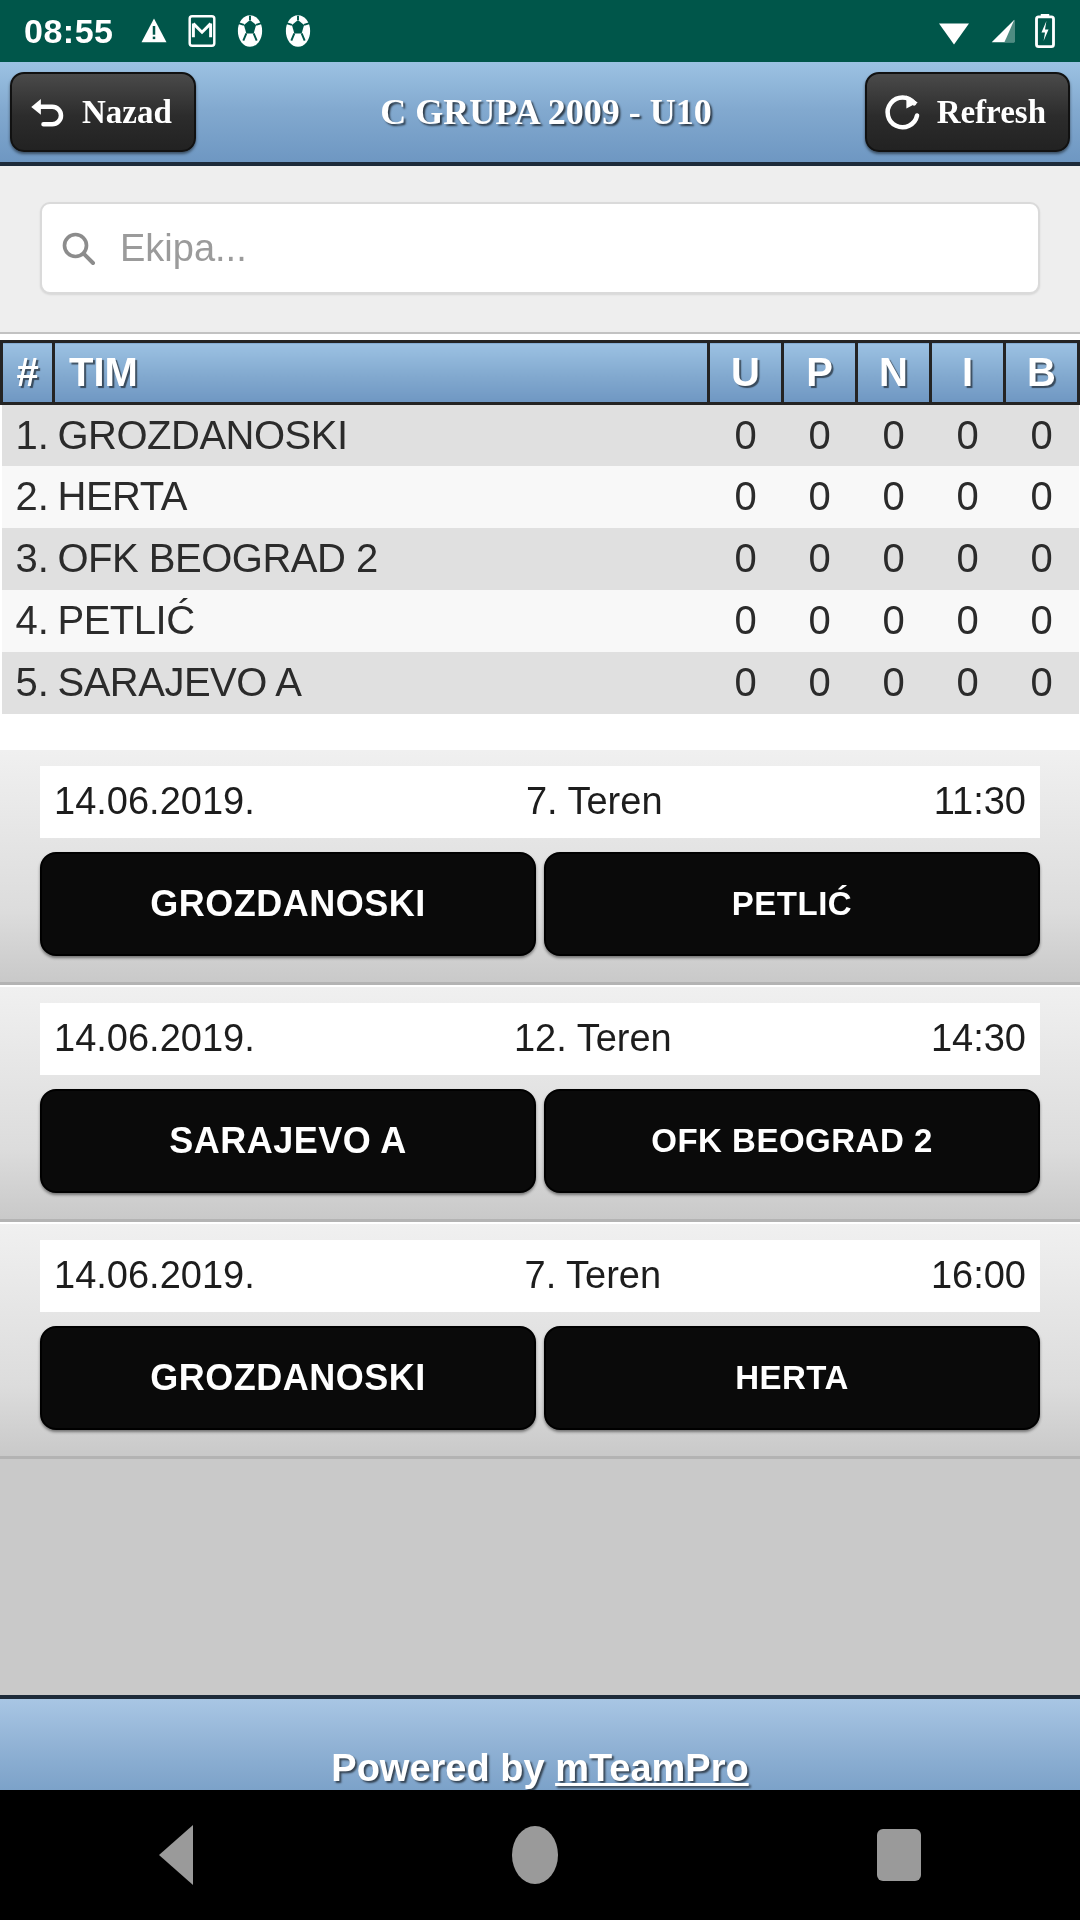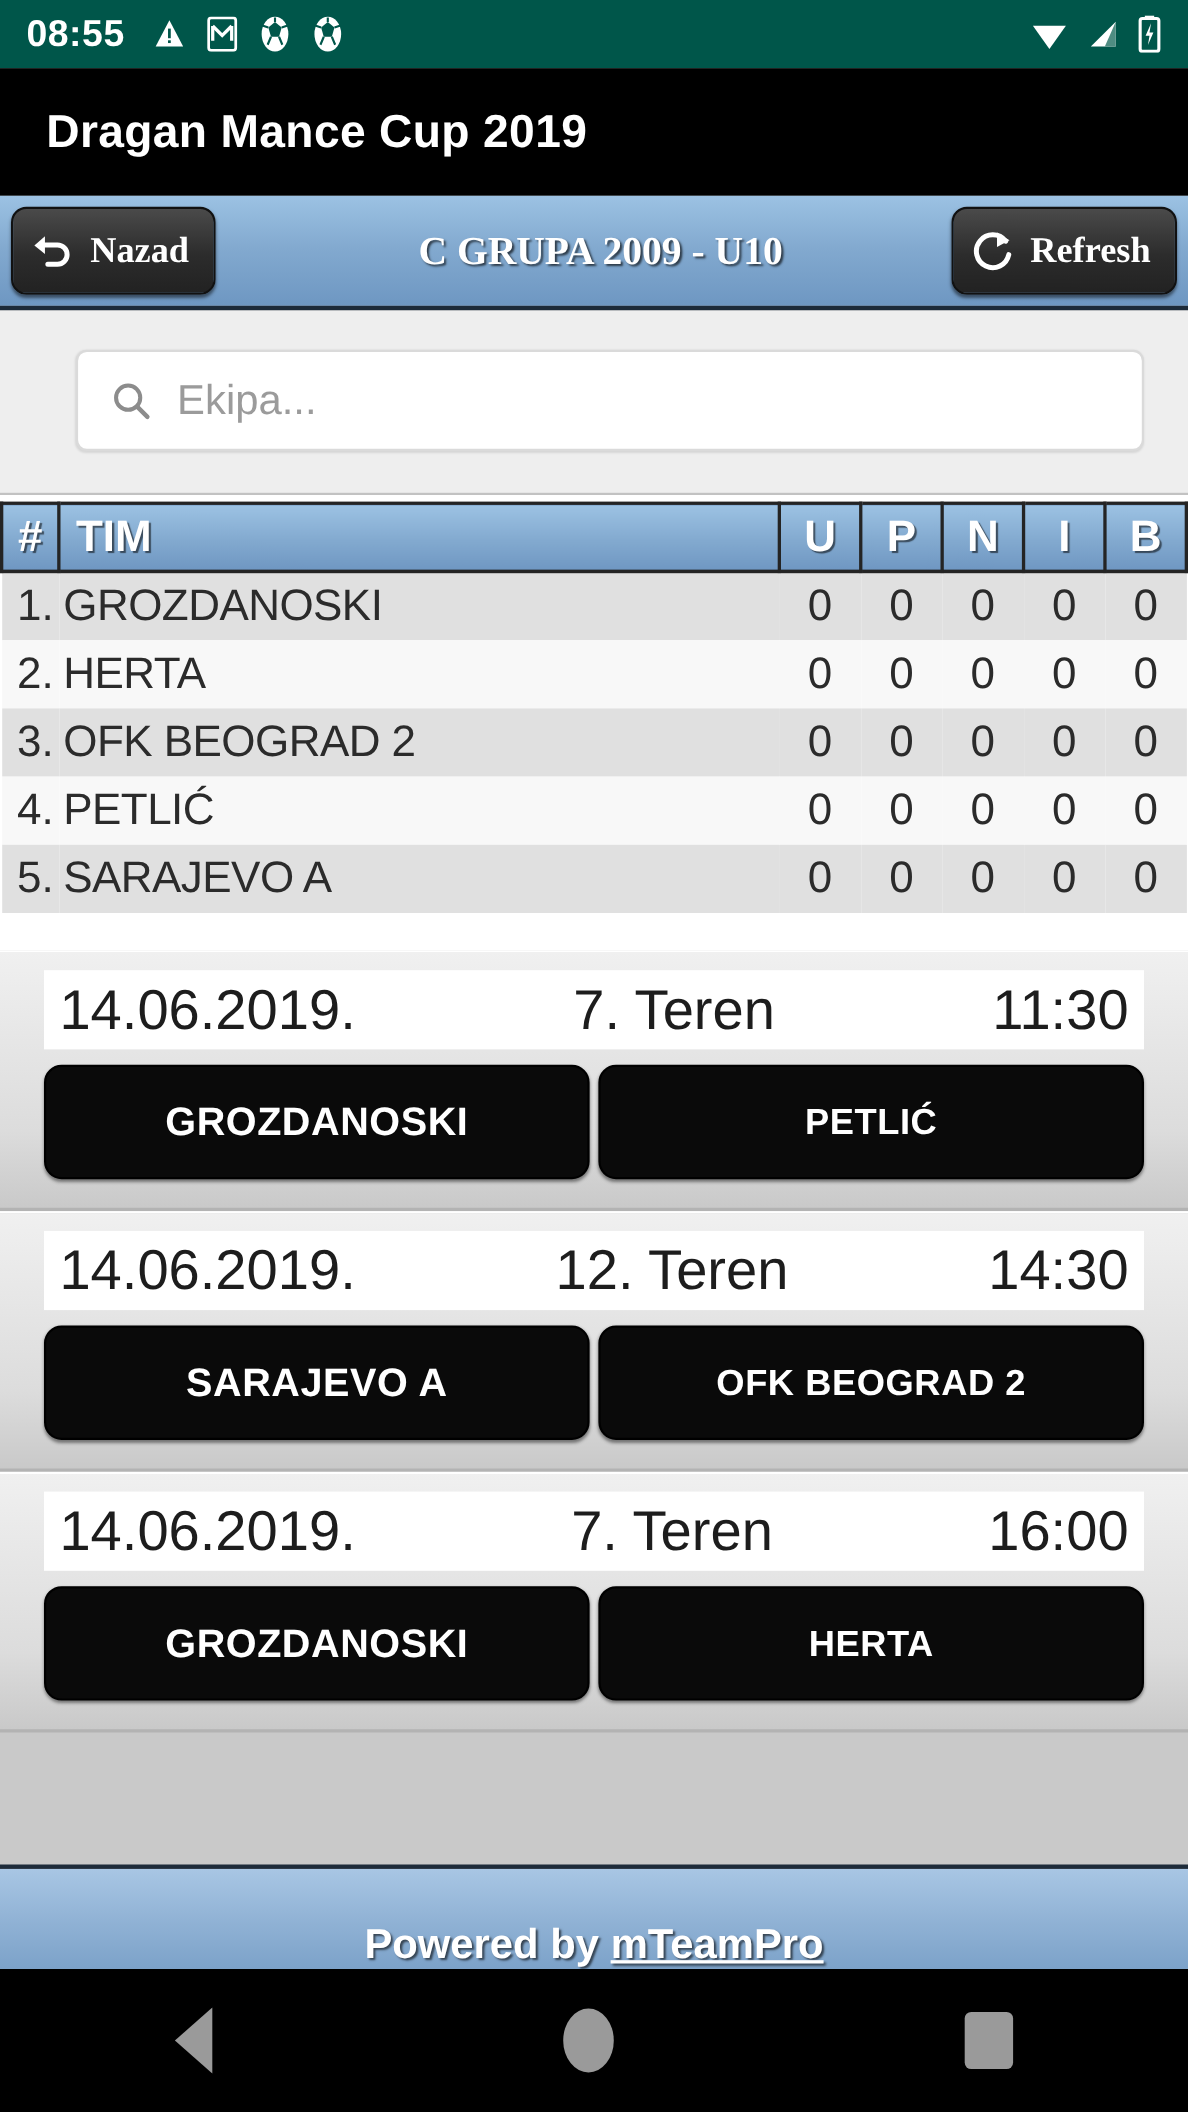--- a/index.html
+++ b/index.html
@@ -56,23 +56,22 @@
 
   
   .content { flex:1 1 auto; background:#c9c9c9; display:flex; flex-direction:column; overflow:hidden; }
 
   .search-wrap {
     background:#eeeeee; padding:36px 40px 38px 40px;
     border-bottom:2px solid #c2c2c2;
   }
   .search-box {
     height:92px; background:#fff; border:2px solid #dadada; border-radius:10px;
-    display:flex; align-items:center; padding:0 28px; gap:22px;
+    display:flex; align-items:center; padding:0 16px; gap:22px;
     box-shadow:0 1px 2px rgba(0,0,0,.10);
-    margin-left:29px;
   }
   .search-box input {
     border:0; outline:0; flex:1; font-size:38px;
     font-family:"Liberation Sans", sans-serif; color:#333; background:transparent;
   }
   .search-box input::placeholder { color:#9b9b9b; }
 
   
   .table-wrap { background:#fff; padding:6px 0 0 0; }
   table.standings { width:100%; border-collapse:collapse; table-layout:fixed; }
@@ -95,21 +94,21 @@
 
   
   .matches { display:flex; flex-direction:column; }
   .match-card {
     background:linear-gradient(to bottom,#f0f0f0 0%, #dcdcdc 70%, #c9c9c9 100%);
     border-top:2px solid #ffffff; border-bottom:3px solid #b3b3b3;
     padding:16px 40px 26px 40px;
   }
   .match-head {
     background:#fff; height:72px; display:flex; align-items:center;
-    font-size:51px; color:#1d1d1d; padding:0 14px;
+    font-size:38px; color:#1d1d1d; padding:0 14px;
   }
   .mh-date { flex:0 0 auto; }
   .mh-field { flex:1 1 auto; text-align:center; }
   .mh-time { flex:0 0 auto; }
   .match-teams { display:flex; gap:8px; margin-top:14px; }
   .team-btn {
     flex:1 1 0; background:#0a0a0a; border:2px solid #000; border-radius:16px;
     height:104px; display:flex; align-items:center; justify-content:center;
     color:#fff; font-size:36px; font-weight:700; letter-spacing:0.5px;
     box-shadow:0 2px 3px rgba(0,0,0,.45);
@@ -176,23 +175,20 @@
           <path fill="#4f8c82" d="M20 2 L20 18 L13 18 Z"></path>
         </svg>
       <svg class="ico" width="22" height="34" viewBox="0 0 14 24">
           <rect x="4" y="0" width="6" height="2" fill="#fff"></rect>
           <rect x="1" y="2" width="12" height="21" rx="1.5" fill="none" stroke="#fff" stroke-width="2"></rect>
           <path d="M8 5 L4.5 13 H7 L6 19 L9.5 11 H7 Z" fill="#fff"></path>
         </svg>
     </div>
   </div>
 
-  <div class="titlebar">
-    <h1>Dragan Mance Cup 2019</h1>
-  </div>
 
   <div class="toolbar">
     <div class="tb-btn">
       <svg width="42" height="42" viewBox="0 0 24 24">
           <path fill="none" stroke="#fff" stroke-width="2.6" stroke-linecap="round" d="M7 9 H15 a5 5 0 0 1 0 10 H10"></path>
           <path fill="#fff" d="M8.5 4.5 L3 9.2 L8.5 13.6 Z"></path>
         </svg>
       <span class="label">Nazad</span>
     </div>
     <div class="tb-title">C GRUPA 2009 - U10</div>

